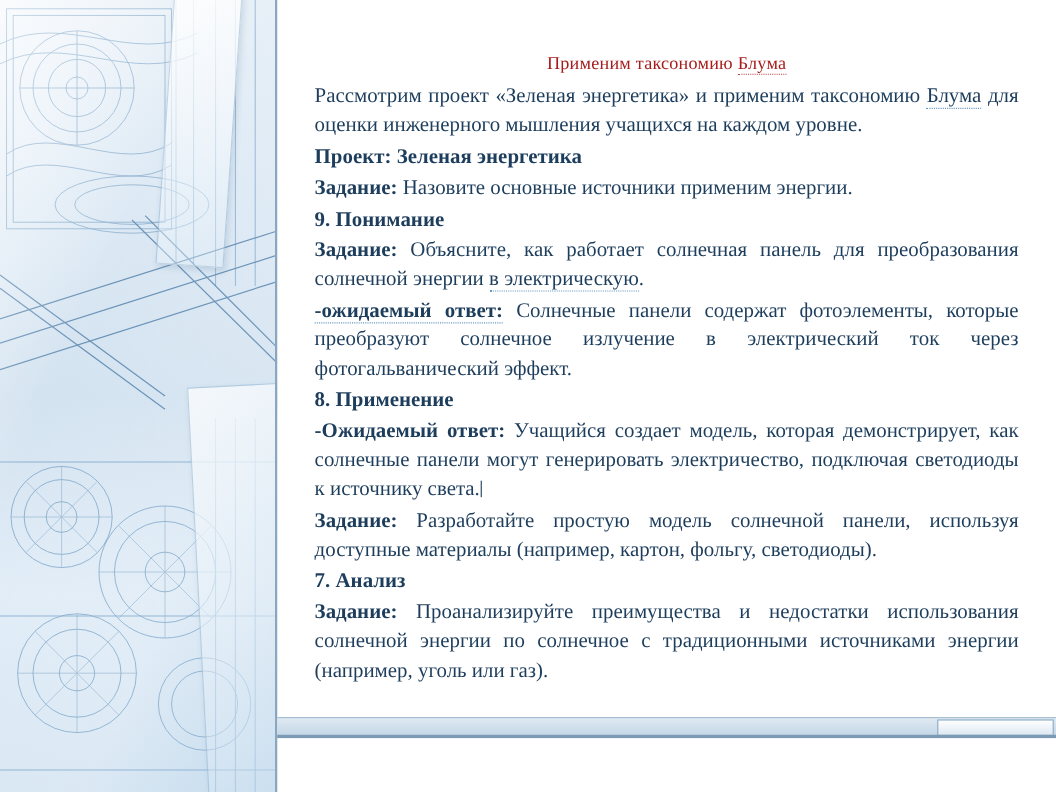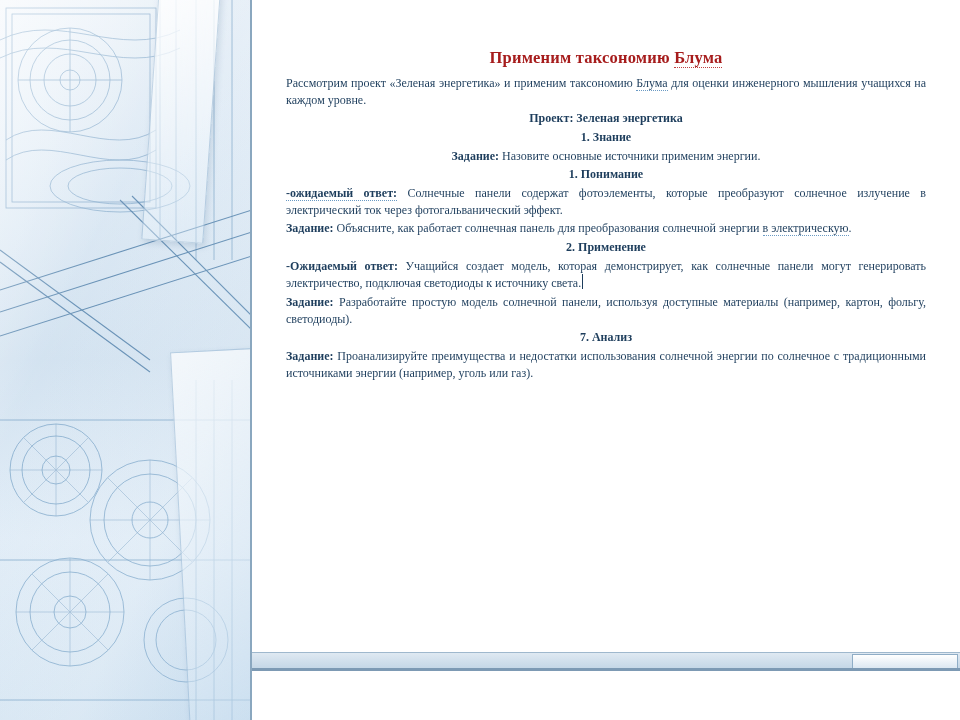--- a/index.html
+++ b/index.html
@@ -49,37 +49,37 @@
 
   
   .content {
     position: absolute;
     left: 286px;
     top: 48px;
     width: 640px;
   }
   .doc-title {
     text-align: center;
-    font-weight: bold;
+    font-weight: normal;
     color: #a61c1c;
     font-size: 16.5px;
     margin-bottom: 7px;
     letter-spacing: 0.2px;
   }
   .doc-title .underlined-word {
     border-bottom: 1px dotted #c04040;
   }
   p.para {
     margin: 0 0 2px 0;
-    font-size: 12px;
+    font-size: 19px;
     line-height: 1.39;
     color: #1d3d5c;
     text-align: justify;
   }
-  p.para.left { text-align: center; }
+  p.para.left { text-align: left; }
   .b { font-weight: bold; }
   .sq-underline {
     border-bottom: 1px dotted #6a9ac4;
   }
   .caret {
     display: inline-block;
     width: 1px;
     height: 15px;
     background: #1d3d5c;
     vertical-align: -2px;
@@ -212,43 +212,40 @@
     </div>
 
     <p class="para">
       <span>Рассмотрим проект «Зеленая энергетика» и применим таксономию </span><span class="sq-underline">Блума</span><span> для оценки инженерного мышления учащихся на каждом уровне.</span>
     </p>
 
     <p class="para left">
       <span class="b">Проект: Зеленая энергетика</span>
     </p>
 
-    <p class="para left">
-      <span class="b">1. Знание</span>
-    </p>
 
     <p class="para left">
       <span class="b">Задание:</span><span> Назовите основные источники применим энергии.</span>
     </p>
 
 
     <p class="para left">
-      <span class="b">1. Понимание</span>
+      <span class="b">9. Понимание</span>
+    </p>
+
+    <p class="para">
+      <span class="b">Задание:</span><span> Объясните, как работает солнечная панель для преобразования солнечной энергии </span><span class="sq-underline">в электрическую</span><span>.</span>
     </p>
 
     <p class="para">
       <span class="b sq-underline">-ожидаемый ответ:</span><span> Солнечные панели содержат фотоэлементы, которые преобразуют солнечное излучение в электрический ток через фотогальванический эффект.</span>
     </p>
 
-    <p class="para">
-      <span class="b">Задание:</span><span> Объясните, как работает солнечная панель для преобразования солнечной энергии </span><span class="sq-underline">в электрическую</span><span>.</span>
-    </p>
-
-    <p class="para left">
-      <span class="b">2. Применение</span>
+    <p class="para left">
+      <span class="b">8. Применение</span>
     </p>
 
     <p class="para">
       <span class="b">-Ожидаемый ответ:</span><span> Учащийся создает модель, которая демонстрирует, как солнечные панели могут генерировать электричество, подключая светодиоды к источнику света.</span><span class="caret"></span>
     </p>
 
     <p class="para">
       <span class="b">Задание:</span><span> Разработайте простую модель солнечной панели, используя доступные материалы (например, картон, фольгу, светодиоды).</span>
     </p>
 

